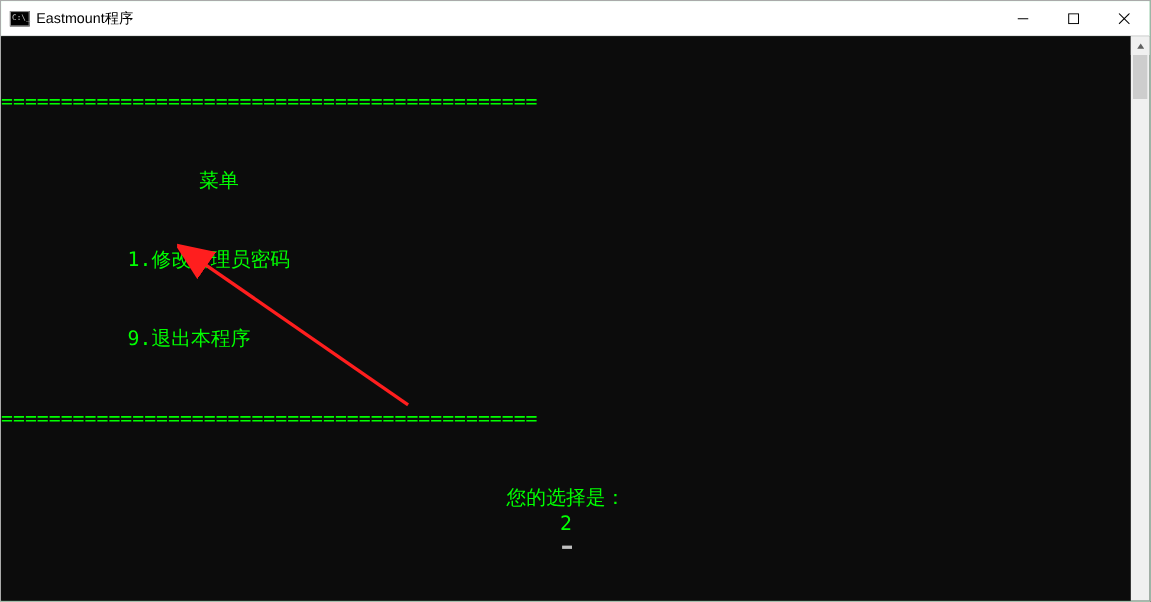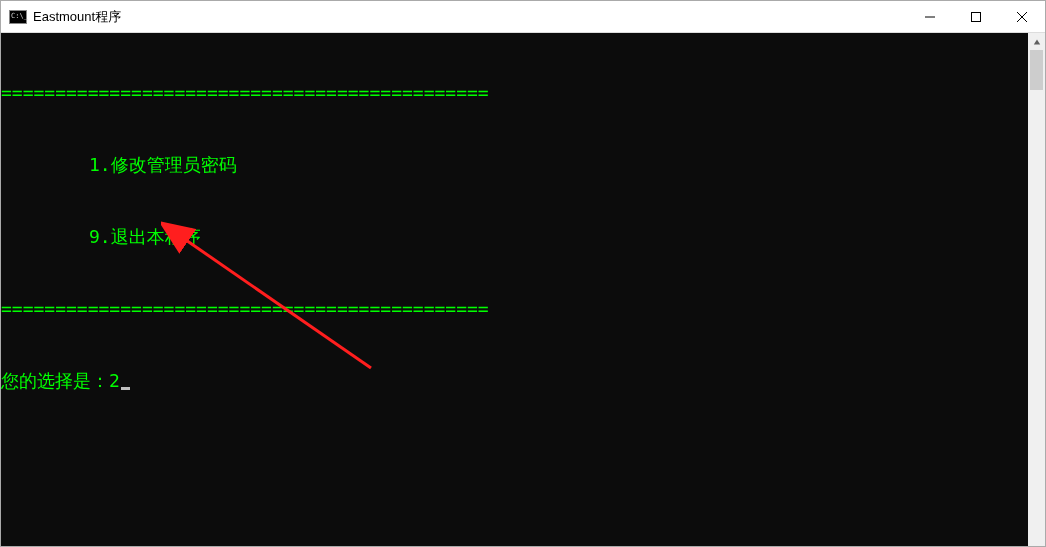--- a/index.html
+++ b/index.html
@@ -94,25 +94,26 @@
       white-space: pre;
     }
     .divider-line {
       color: #00ff00;
       letter-spacing: 0;
     }
     .menu-title {
       padding-left: 180px;
     }
     .menu-item {
-      padding-left: 88px;
+      padding-left: 115px;
     }
     .prompt-line {
       display: flex;
       align-items: center;
+      flex-direction: column;
     }
     .cursor {
       display: inline-block;
       width: 9px;
       height: 3px;
       background: #c0c0c0;
       margin-left: 1px;
       vertical-align: baseline;
       position: relative;
       top: 7px;
@@ -177,20 +178,21 @@
             <line x1="0" y1="0" x2="10" y2="10" stroke="#000" stroke-width="1"></line>
             <line x1="10" y1="0" x2="0" y2="10" stroke="#000" stroke-width="1"></line>
           </svg>
       </div>
     </div>
   </div>
 
   <div class="client-area">
     <div class="console">
       <div class="console-line divider-line">=============================================</div>
+      <div class="console-line menu-title">菜单</div>
       <div class="console-line menu-item">1.修改管理员密码</div>
       <div class="console-line menu-item">9.退出本程序</div>
       <div class="console-line divider-line">=============================================</div>
       <div class="console-line prompt-line"><span>您的选择是：</span><span>2</span><span class="cursor"></span></div>
     </div>
 
     <div class="scrollbar">
       <div class="scrollbar-up">
         <svg viewBox="0 0 10 10">
             <polygon points="5,2 9,8 1,8"></polygon>

